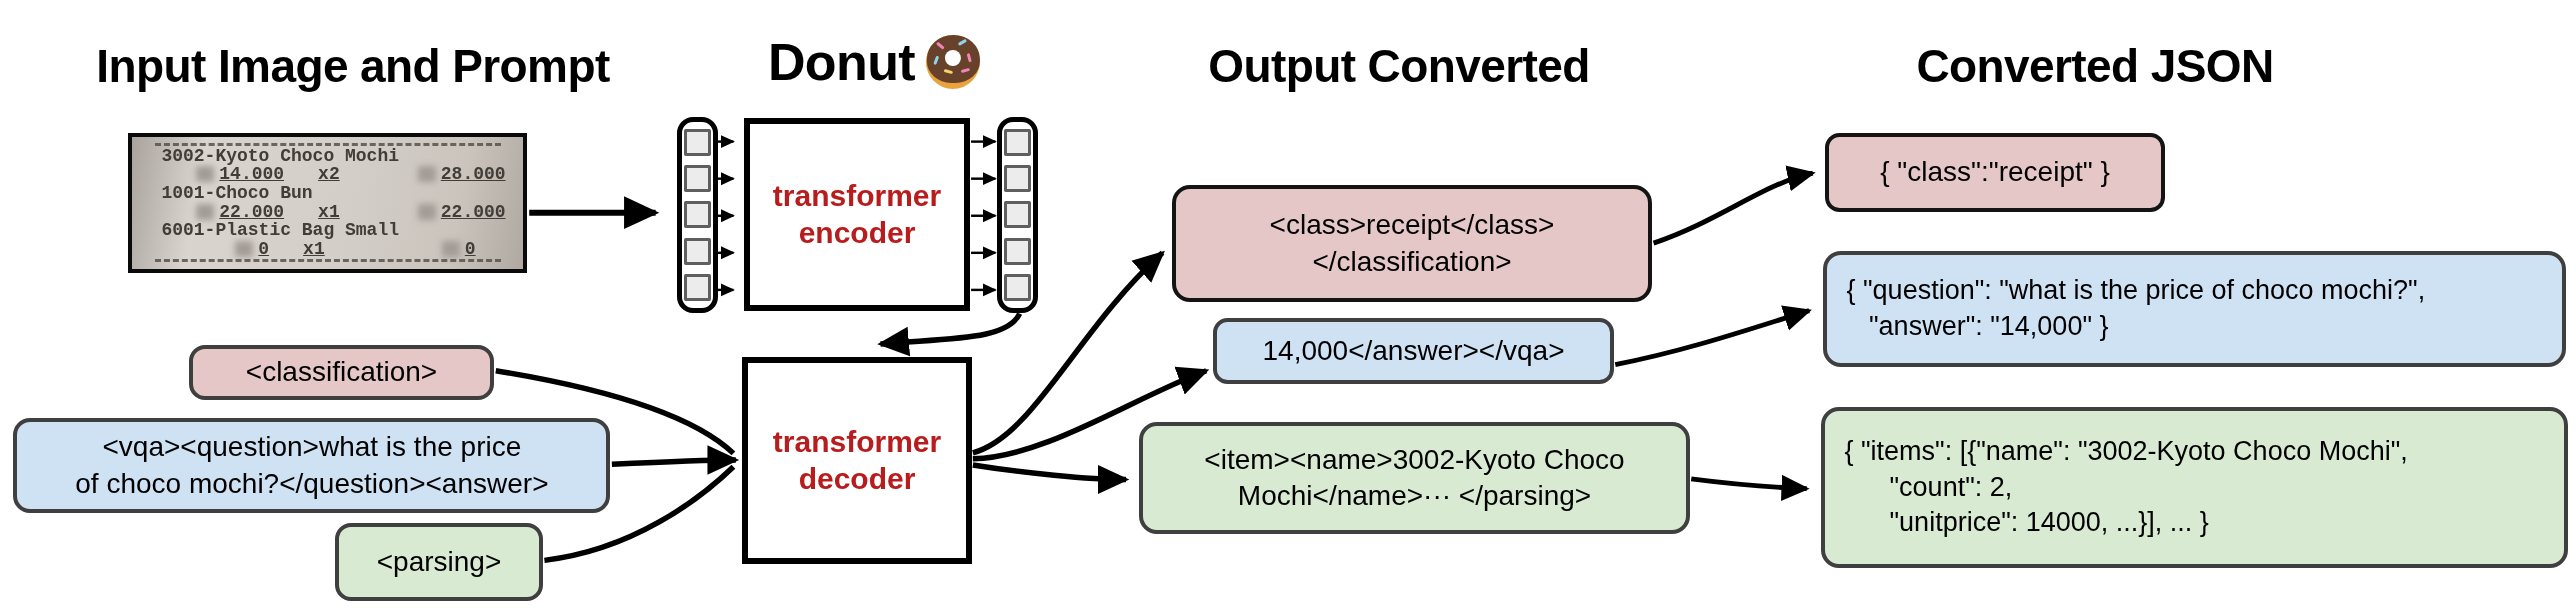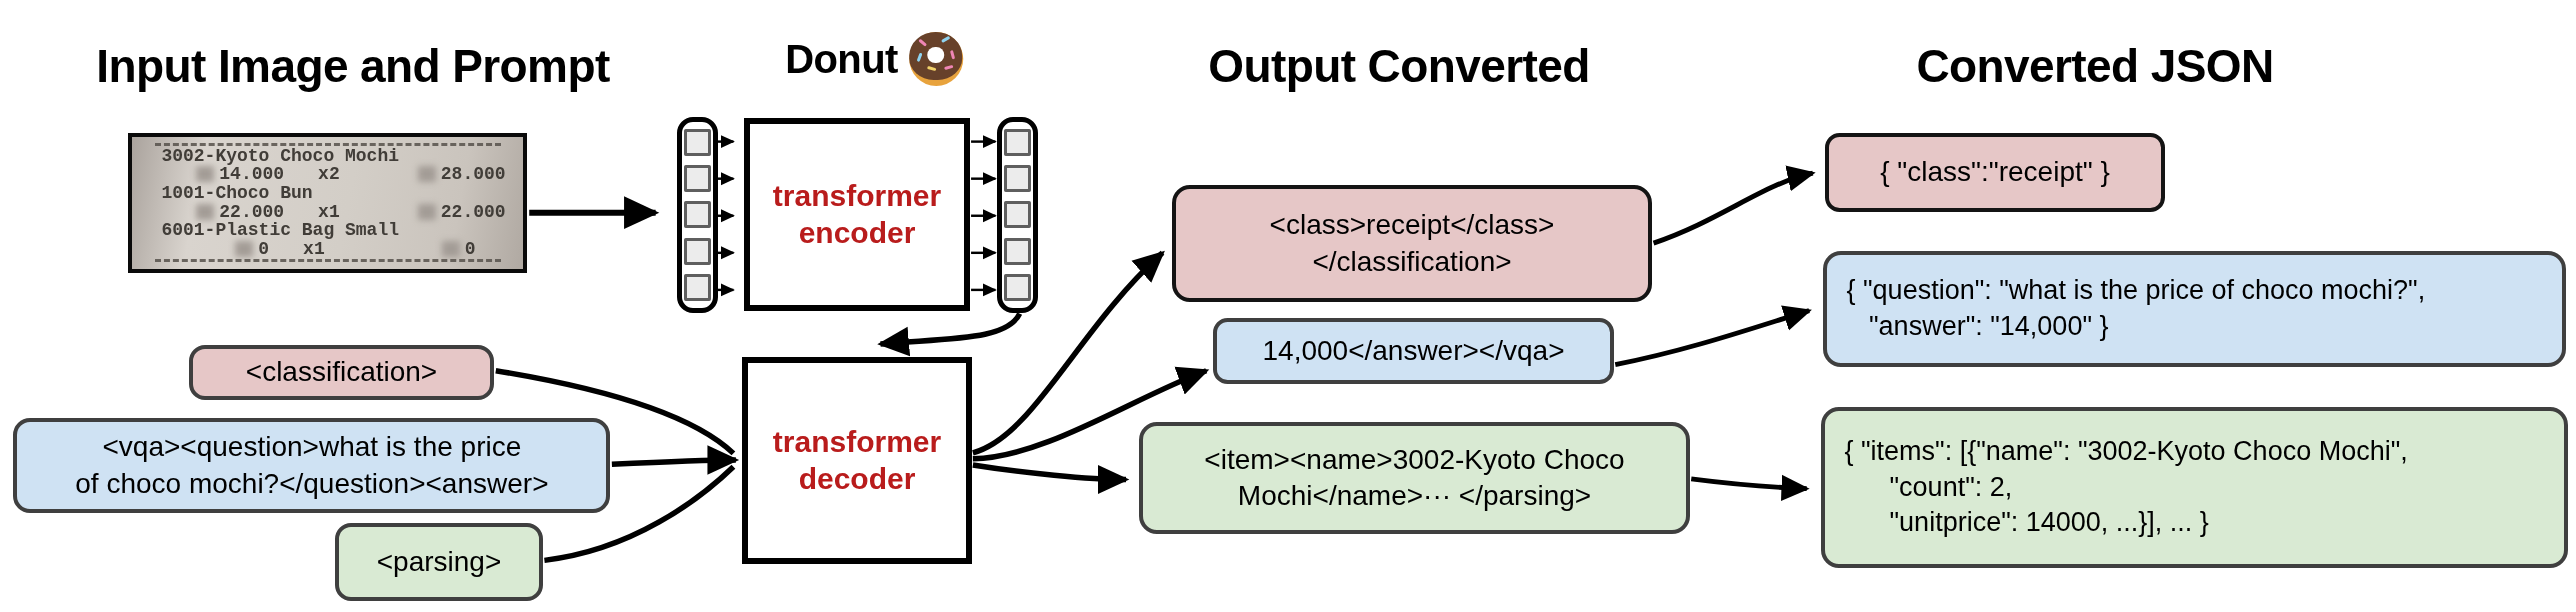--- a/index.html
+++ b/index.html
@@ -4,21 +4,21 @@
 <style>
   html,body{margin:0;padding:0;background:#ffffff;}
   body{font-family:"Liberation Sans", sans-serif;}
   .canvas{position:relative;width:2576px;height:612px;background:#ffffff;overflow:hidden;}
   svg.overlay{position:absolute;left:0;top:0;width:2576px;height:612px;pointer-events:none;}
 
   
   .col-header{position:absolute;top:39px;transform:translateX(-50%);font-size:46px;font-weight:bold;
     letter-spacing:-0.6px;color:#000;white-space:nowrap;}
   .donut-header{position:absolute;top:32px;transform:translateX(-50%);display:flex;align-items:center;gap:11px;}
-  .donut-header .dh-text{font-size:40px;font-weight:bold;letter-spacing:-0.6px;color:#000;}
+  .donut-header .dh-text{font-size:52px;font-weight:bold;letter-spacing:-0.6px;color:#000;}
 
   
   .donut-icon{position:relative;width:54px;height:54px;display:inline-block;}
   .donut-icon i{position:absolute;display:block;}
   .d-dough{inset:0;border-radius:50%;background:#e8a33d;}
   .d-glaze{left:1%;top:0;width:98%;height:88%;border-radius:50% 50% 46% 46%;background:#67412a;}
   .d-hole{left:35%;top:28%;width:30%;height:30%;border-radius:50%;background:#ffffff;}
   .spr{width:8.5px;height:3px;border-radius:1.8px;}
   .s1{left:9.7px;top:8.5px;background:#ef86b5;transform:rotate(40deg);}
   .s2{left:32px;top:6px;background:#8fd3ef;transform:rotate(-30deg);}
@@ -28,21 +28,21 @@
   .s6{left:35px;top:34px;background:#ef86b5;transform:rotate(-15deg);}
 
   
   .receipt{position:absolute;left:128px;top:133px;width:399px;height:140px;border:4.9px solid #0a0a0a;
     background:linear-gradient(100deg,#aaa39d 0%,#d9d4ce 18%,#d3cec7 55%,#cac4bd 82%,#b0a9a2 100%);
     box-sizing:border-box;display:flex;flex-direction:column;justify-content:space-between;
     padding:6px 13.4px 7.3px 13.4px;font-family:"Liberation Mono", monospace;color:#413d38;}
   .rc-dash{height:0;border-top:3px dashed #57524c;width:95%;align-self:center;opacity:.85;}
   .rc-row{font-size:18px;font-weight:bold;line-height:18px;white-space:nowrap;display:flex;align-items:center;}
   .rc-name{margin-left:16px;}
-  .rc-price{margin-left:51px;}
+  .rc-price{margin-left:51px;text-decoration:underline;}
   .rc-price.deep{margin-left:90px;}
   .blur{display:inline-block;width:18px;height:16px;background:#a39c96;filter:blur(3px);border-radius:1.2px;margin-right:4.9px;}
   .rc-qty{margin-left:34px;}
   .rc-right{margin-left:auto;margin-right:4px;display:flex;align-items:center;}
 
   
   .strip{position:absolute;width:41px;height:196px;top:117px;border:5.5px solid #000;border-radius:16px;
     background:#fff;box-sizing:border-box;display:flex;flex-direction:column;justify-content:space-between;
     padding:7.3px 0;align-items:center;}
   .strip-left{left:677px;}

